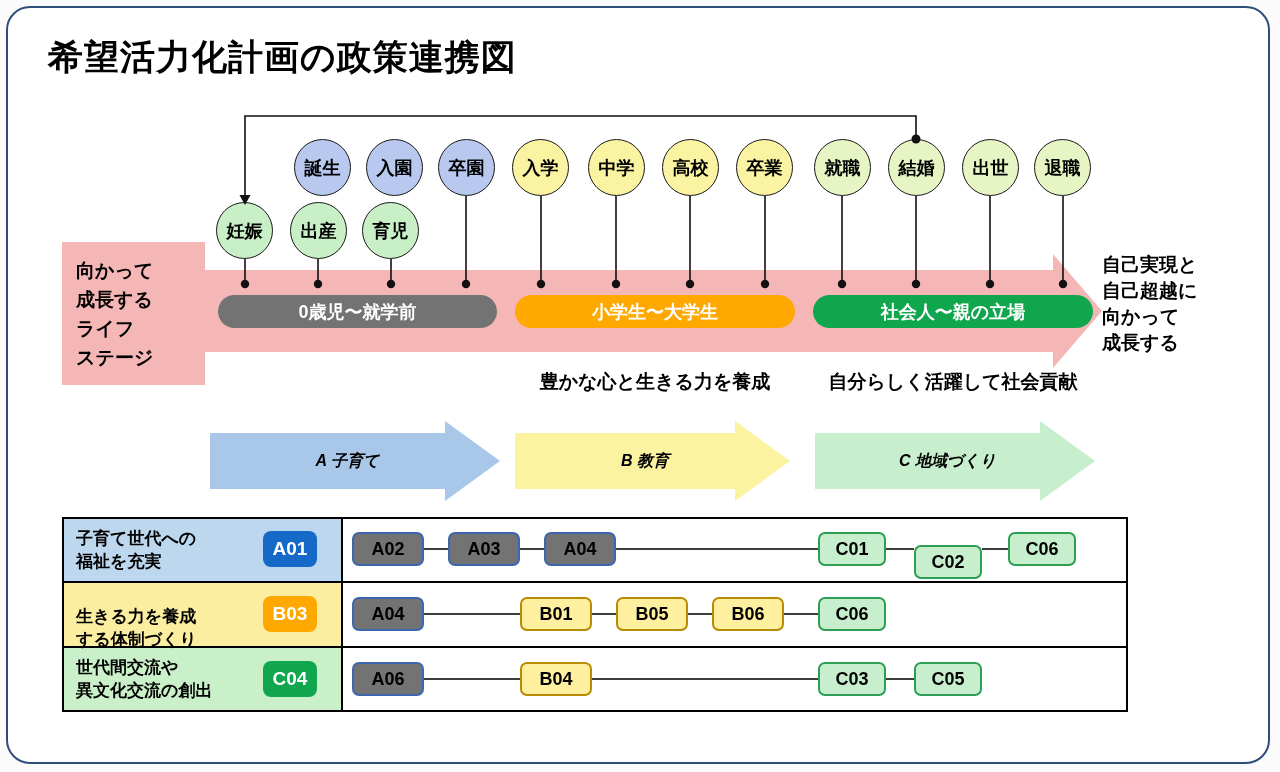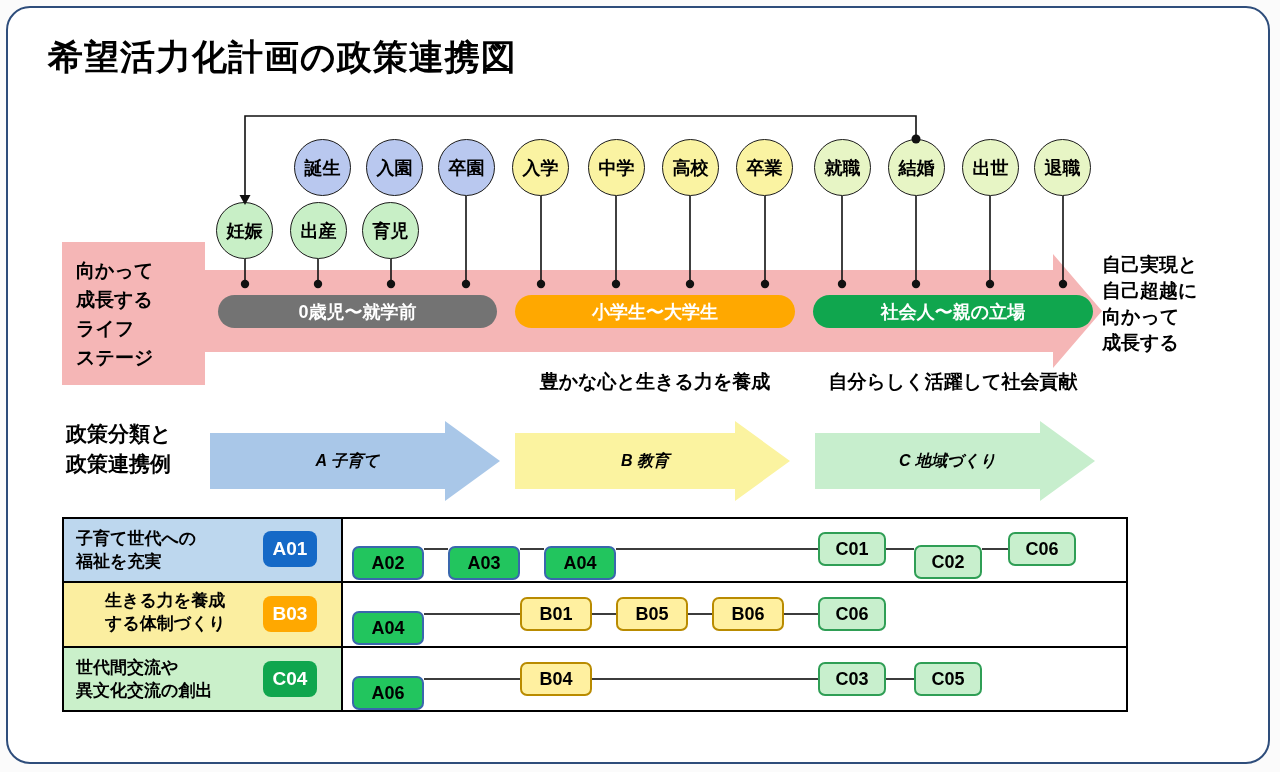--- a/index.html
+++ b/index.html
@@ -33,21 +33,21 @@
          box-sizing:border-box;background:#fff;z-index:2;}
   .row-bg{position:absolute;left:0;width:277px;}
   .vline{position:absolute;left:277px;top:0;width:2px;height:191px;background:#000;}
   .hline{position:absolute;left:0;width:1062px;height:2px;background:#000;}
   .heading{position:absolute;left:12px;width:185px;display:flex;flex-direction:column;justify-content:center;
            font-size:17px;font-weight:bold;line-height:23px;}
   .badge{position:absolute;left:199px;width:54px;height:36px;border-radius:8px;color:#fff;
          font-size:19px;font-weight:bold;display:flex;align-items:center;justify-content:center;}
   .node{position:absolute;width:72px;height:34px;border-radius:7px;box-sizing:border-box;border:2px solid;
         display:flex;align-items:center;justify-content:center;font-size:18px;font-weight:bold;background:#fff;}
-  .n-blue{background:#22c55e;border-color:#3a67ad;margin-top:14px;}
+  .n-blue{background:#737373;border-color:#3a67ad;}
   .n-yellow{background:#fff0a0;border-color:#b98b00;}
   .n-green{background:#c8efcd;border-color:#2f9e55;width:68px;}
   .link{position:absolute;height:2px;background:#3c3c3c;}
 </style>
 </head>
 <body>
 
 <div class="canvas">
   <div class="card"></div>
 
@@ -89,42 +89,38 @@
     <div>成長する</div>
   </div>
 
   <div class="stage-pill" style="left: 218px; width: 279px; background: #737373;">0歳児〜就学前</div>
   <div class="stage-pill" style="left: 515px; width: 280px; background: rgb(255, 168, 0);">小学生〜大学生</div>
   <div class="stage-pill" style="left: 813px; width: 280px; background: rgb(16, 166, 78);">社会人〜親の立場</div>
 
   <div class="caption" style="left:813px;width:280px;">自分らしく活躍して社会貢献</div>
   <div class="caption" style="left:515px;width:280px;">豊かな心と生きる力を養成</div>
 
-  <div class="side-label">
-    <div>政策分類と</div>
-    <div>政策連携例</div>
-  </div>
   <div class="parrow-label" style="left:210px;width:275px;">A 子育て</div>
   <div class="parrow-label" style="left:515px;width:260px;">B 教育</div>
   <div class="parrow-label" style="left:815px;width:265px;">C 地域づくり</div>
 
   <div class="table">
 
     <div class="row-bg" style="top: 0px; height: 62px; background: rgb(189, 215, 238);"></div>
     <div class="row-bg" style="top: 64px; height: 63px; background: rgb(251, 238, 160);"></div>
     <div class="row-bg" style="top: 129px; height: 62px; background: rgb(202, 240, 202);"></div>
     <div class="vline"></div>
     <div class="hline" style="top:62px;"></div>
     <div class="hline" style="top:127px;"></div>
 
     <div class="heading" style="top:0;height:62px;">
       <div>子育て世代への</div>
       <div>福祉を充実</div>
     </div>
-    <div class="heading" style="top:52px;height:81px;margin-left:29px;">
+    <div class="heading" style="top:68px;height:81px;">
       <div>生きる力を養成</div>
       <div>する体制づくり</div>
     </div>
     <div class="heading" style="top:129px;height:62px;">
       <div>世代間交流や</div>
       <div>異文化交流の創出</div>
     </div>
 
     <div class="badge" style="top: 12px; background: rgb(21, 105, 199);">A01</div>
     <div class="badge" style="top: 77px; background: rgb(255, 168, 0);">B03</div>

